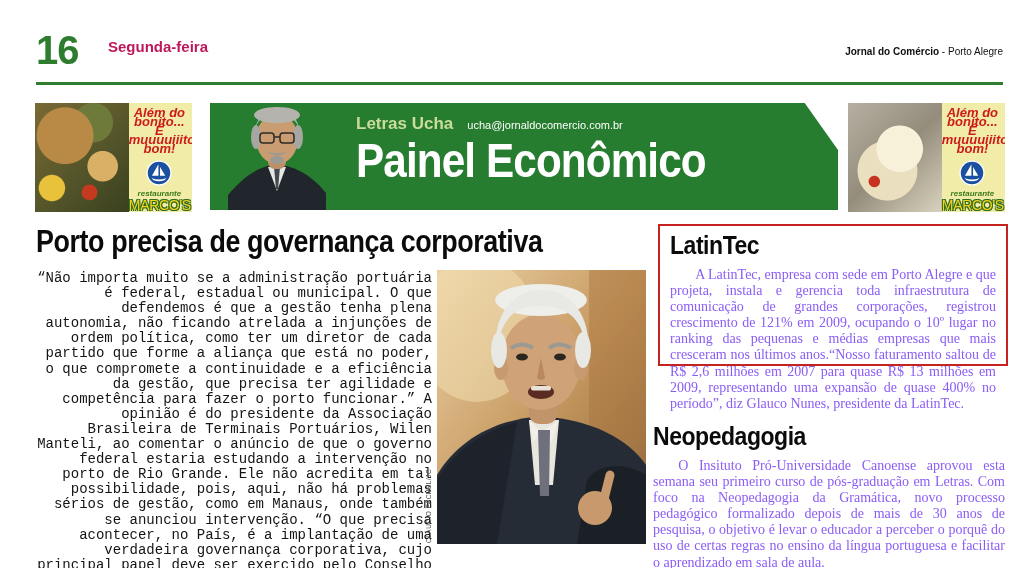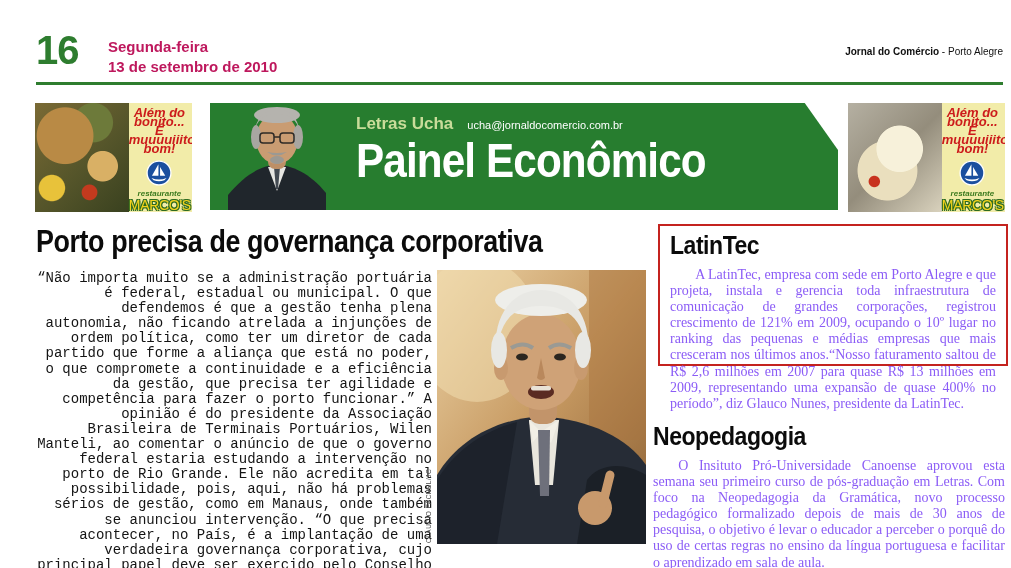--- a/index.html
+++ b/index.html
@@ -130,21 +130,20 @@
   .neo-block .section-body { margin-top:7px; }
 </style>
 </head>
 <body>
 
 <div id="page">
 
   <div class="page-number">16</div>
   <div class="date-block">
     <div>Segunda-feira</div>
-    <div>13 de setembro de 2010</div>
   </div>
   <div class="masthead"><b>Jornal do Comércio</b><span> - Porto Alegre</span></div>
   <div class="header-rule"></div>
 
   <div class="ad ad--left">
     <div class="ad-photo"></div>
     <div class="ad-panel">
       <div class="ad-tagline">
         <div>Além do bonito...</div>
         <div>É muuuuiiito bom!</div>

